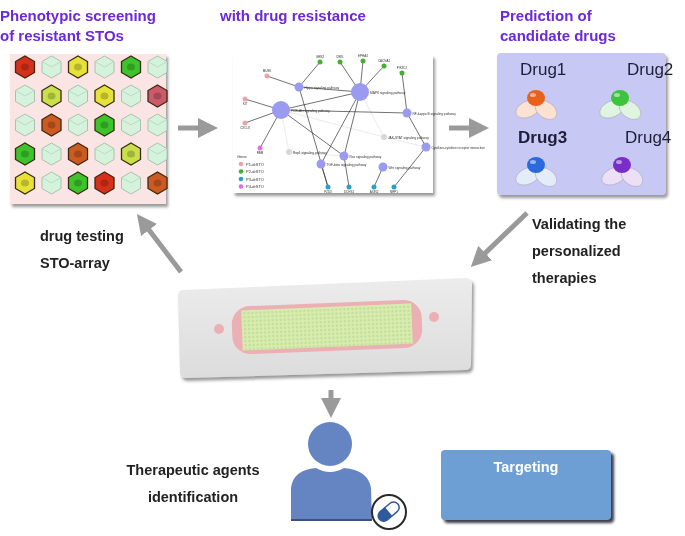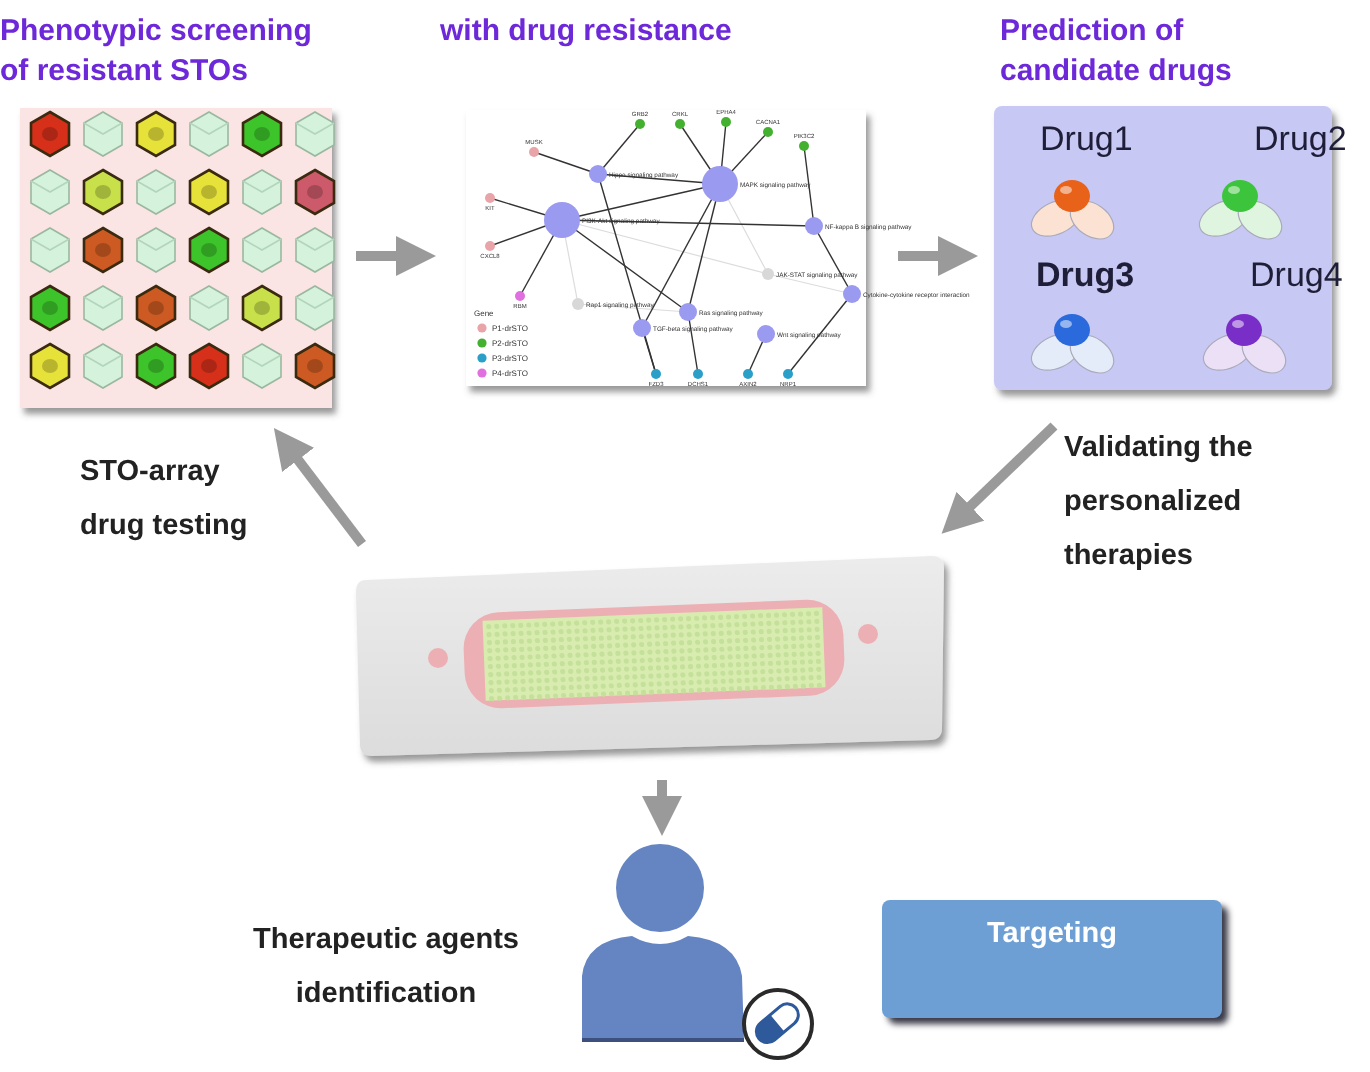--- a/index.html
+++ b/index.html
@@ -3,21 +3,21 @@
 <meta charset="utf-8">
 <style>
   html, body { margin:0; padding:0; background:#ffffff; }
   body { width:685px; height:536px; position:relative; overflow:hidden;
          font-family:"Liberation Sans", sans-serif; color:#222; }
   .abs { position:absolute; }
   .title { font-weight:bold; font-size:15px; text-align:left; line-height:20px; color:#6d28d9; }
   .label { font-weight:bold; font-size:14.5px; line-height:27px; color:#222; }
   #stage { position:absolute; left:0; top:0; }
   .drug-name { font-size:17px; color:#1e1e38; position:absolute; }
-  .target-box { position:absolute; left:441px; top:450px; width:170px; height:59px;
+  .target-box { position:absolute; left:441px; top:450px; width:170px; height:70px;
      background:#6e9fd4; border-radius:4px; box-shadow:3px 3px 3px #3a3a48;
      color:#fff; font-weight:bold; font-size:14.5px; text-align:center; line-height:22px;
      padding-top:6px; box-sizing:border-box; }
 </style>
 </head>
 <body>
 
 <div class="abs title" style="left:0px; top:6px; width:180px;">
   <div>Phenotypic screening</div>
   <div>of resistant STOs</div>
@@ -791,22 +791,22 @@
     <line x1="291" y1="520" x2="372" y2="520" stroke="#3c4f7e" stroke-width="2"></line>
     <circle cx="389" cy="512" r="17" fill="#ffffff" stroke="#2a2a2a" stroke-width="2"></circle>
     <g transform="rotate(-40 389 512)">
       <rect x="377" y="506" width="24" height="11" rx="5.5" fill="#ffffff" stroke="#2e5a9c" stroke-width="1.5"></rect>
       <path d="M382.5,506 L389,506 L389,517 L382.5,517 A5.5,5.5 0 0 1 382.5,506 z" fill="#2e5a9c"></path>
     </g>
   </g>
 </svg>
 
 <div class="abs label" style="left:40px; top:223px;">
+  <div>drug testing</div>
   <div>STO-array</div>
-  <div>drug testing</div>
 </div>
 <div class="abs label" style="left:532px; top:211px;">
   <div>Validating the</div>
   <div>personalized</div>
   <div>therapies</div>
 </div>
 <div class="abs label" style="left:118px; top:457px; text-align:center; width:150px;">
   <div>Therapeutic agents</div>
   <div>identification</div>
 </div>

